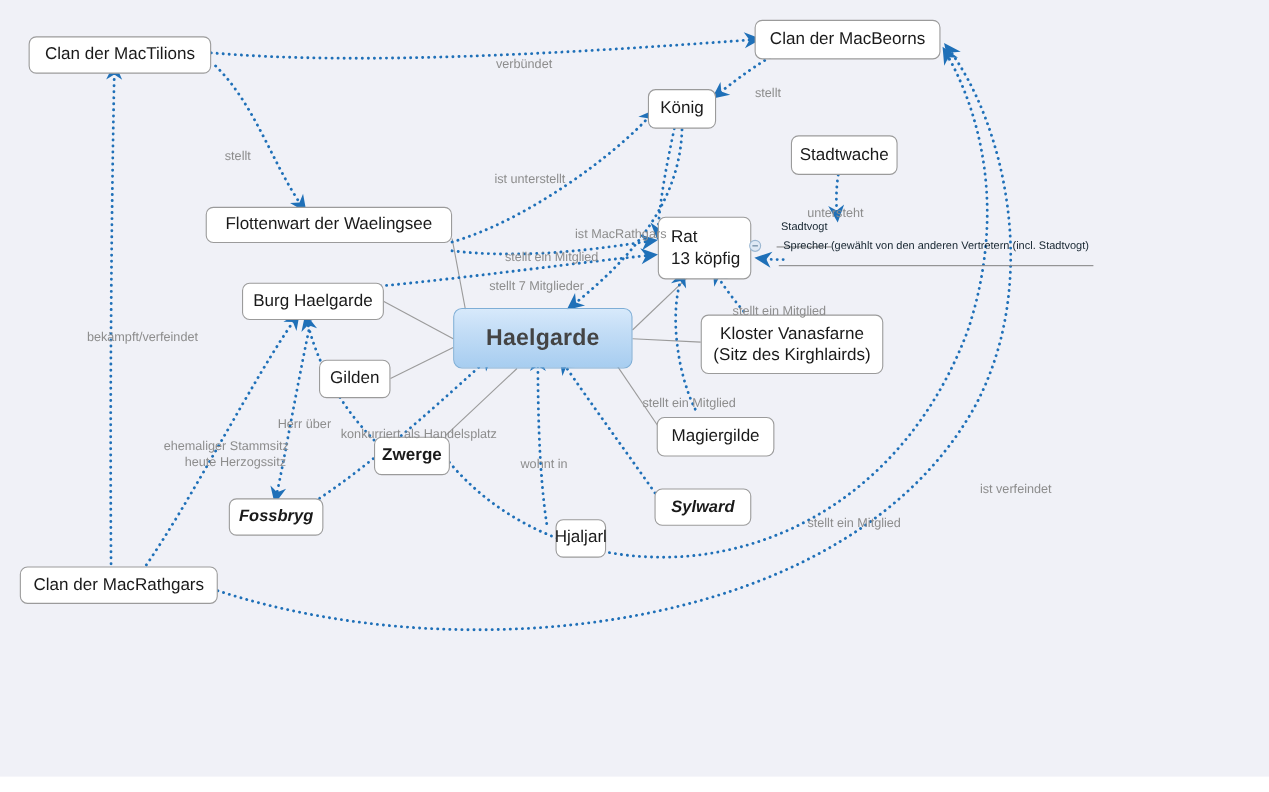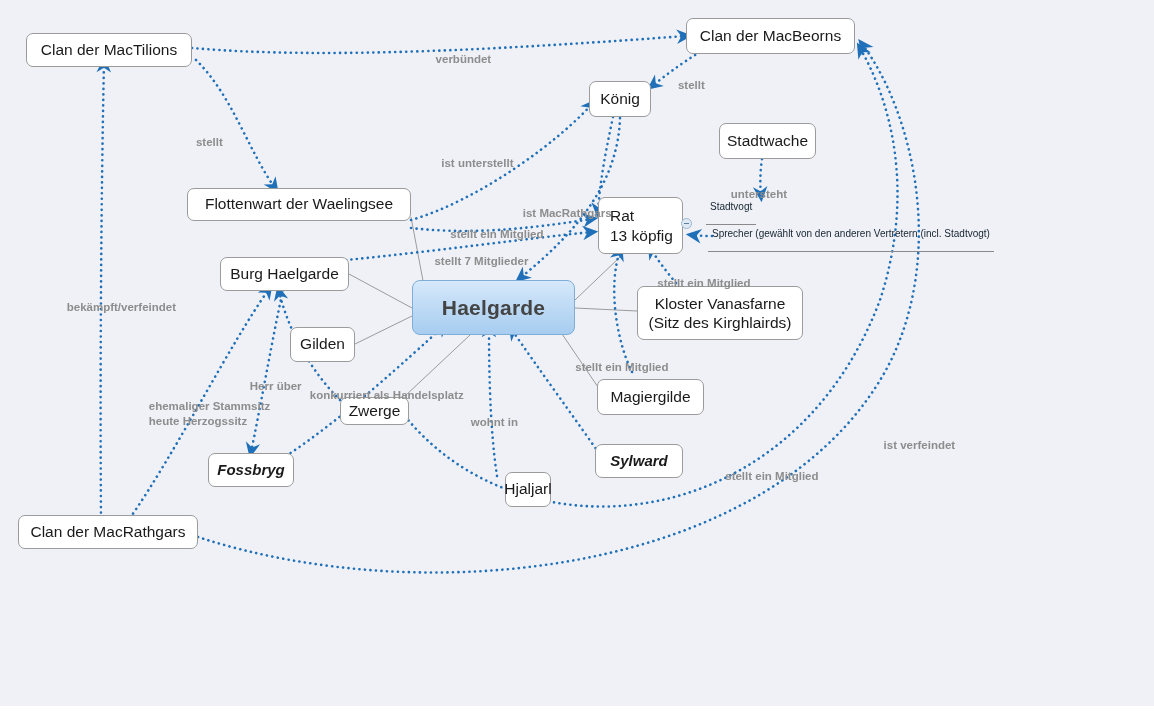--- a/index.html
+++ b/index.html
@@ -86,24 +86,23 @@
     width: 5px; height: 1px;
     background: #5e7d98;
   }
   
   .elabel {
     position: absolute;
     font-size: 11.5px;
     color: #8d8d8d;
     white-space: pre;
     line-height: 1.32;
-    text-align: center;
+    text-align: right;
     background: transparent;
     pointer-events: none;
-    font-weight: bold;
   }
 </style>
 </head>
 <body>
 
 <div id="canvas">
   <div id="paper"></div>
 
   <svg id="edges" viewBox="0 0 1154 720" width="1154" height="720" xmlns="http://www.w3.org/2000/svg">
     <defs>
@@ -205,21 +204,21 @@
   </div>
 
   <div class="node" style="left:290px; top:327px; width:65px; height:35px;">
     <span>Gilden</span>
   </div>
 
   <div class="node" style="left:597px; top:379px; width:107px; height:36px;align-items:center;">
     <span>Magiergilde</span>
   </div>
 
-  <div class="node" style="left:340px; top:397px; width:69px; height:28px;">
+  <div class="node" style="left:340px; top:397px; width:69px; height:35px;font-weight:bold;">
     <span>Zwerge</span>
   </div>
 
   <div class="node emph" style="left:208px; top:453px; width:86px; height:34px;">
     <span>Fossbryg</span>
   </div>
 
   <div class="node" style="left:505px; top:472px; width:46px; height:35px;">
     <span>Hjaljarl</span>
   </div>
@@ -233,21 +232,21 @@
   </div>
 
   <div class="node central" style="left:412px; top:280px; width:163px; height:55px;">
     <span>Haelgarde</span>
   </div>
 
   <div class="branch" style="left:706px; top:201px;">
     <span>Stadtvogt</span>
   </div>
 
-  <div class="branch" style="left:708px; top:228px;">
+  <div class="branch" style="left:708px; top:218px;">
     <span>Sprecher (gewählt von den anderen Vertretern (incl. Stadtvogt)</span>
   </div>
 
   <div class="elabel" style="left:412px; top:37px; width:90px;">
     <span>verbündet</span>
   </div>
 
   <div class="elabel" style="left:178px; top:120px; width:50px;">
     <span>stellt</span>
   </div>

